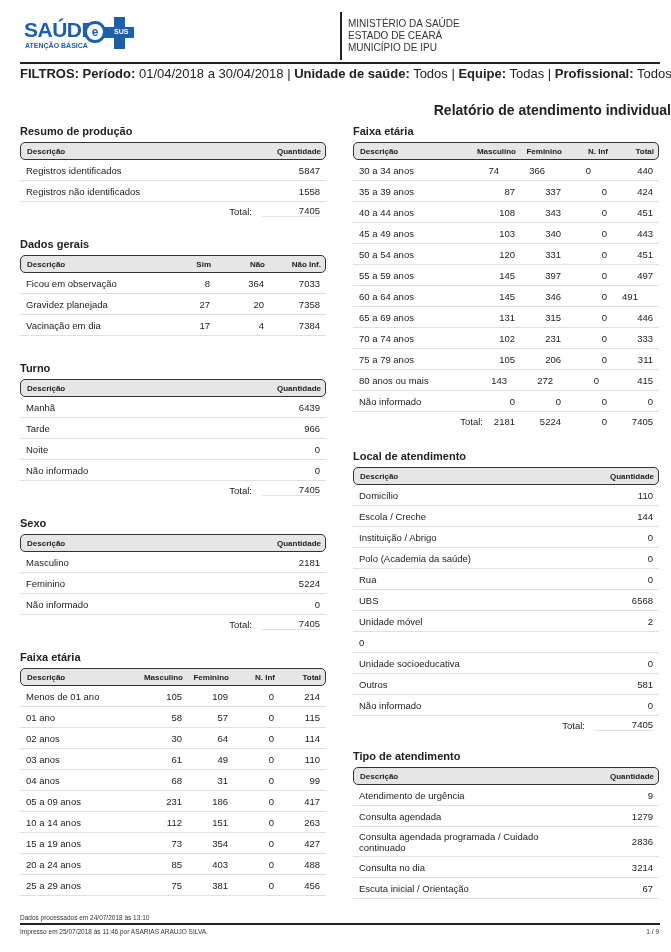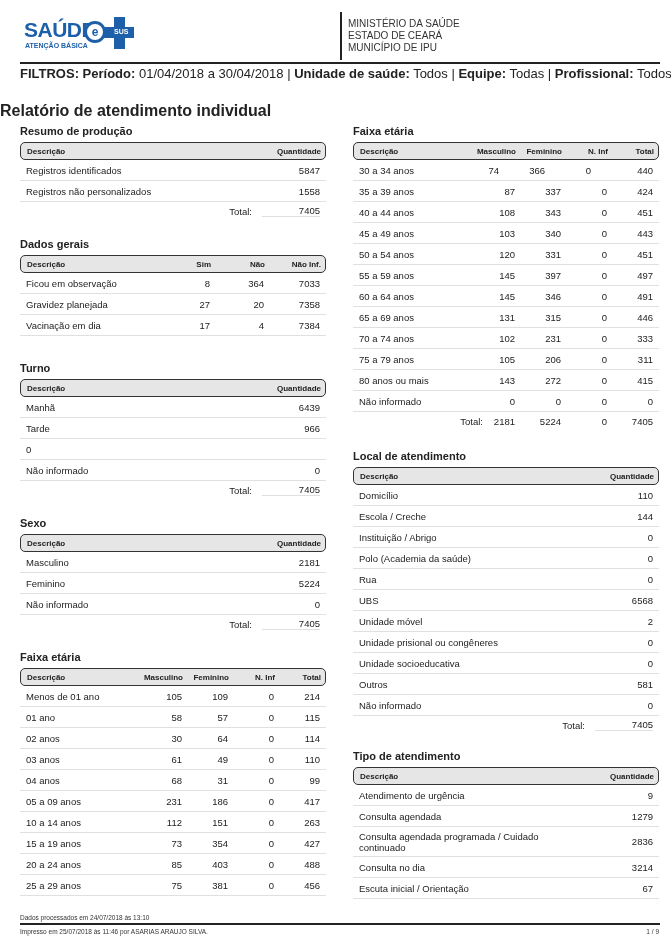--- a/index.html
+++ b/index.html
@@ -15,21 +15,21 @@
   .logo .cross .h { position: absolute; left: 0; top: 10px; width: 30px; height: 11px; background: #1d5fa8; }
   .logo .esus-e { position: absolute; left: 60px; top: 3px; width: 22px; height: 22px; border-radius: 50%; border: 3px solid #1d5fa8; background: #fff; color: #1d5fa8; font-size: 12px; font-weight: bold; text-align: center; line-height: 16px; }
   .logo .sus { position: absolute; left: 90px; top: 10px; font-size: 7px; font-weight: bold; color: #fff; }
 
   .vline { position: absolute; left: 340px; top: 12px; width: 2px; height: 48px; background: #222; }
   .ministry { position: absolute; left: 348px; top: 18px; font-size: 10px; line-height: 12px; color: #333; }
   .topline { position: absolute; left: 20px; top: 62px; width: 640px; height: 2px; background: #222; }
   .filters { position: absolute; left: 20px; top: 66px; font-size: 13px; color: #222; white-space: nowrap; }
   .filters b { font-weight: bold; }
 
-  .report-title { position: absolute; left: 0; width: 671px; top: 102px; text-align: left; font-size: 16px; font-weight: bold; }
+  .report-title { position: absolute; left: 0; width: 671px; top: 102px; text-align: right; font-size: 14px; font-weight: bold; }
 
   .section { position: absolute; width: 306px; }
   .section h2 { font-size: 11px; font-weight: bold; margin-bottom: 4px; height: 13px; }
   .thead { display: flex; height: 18px; border: 1.5px solid #333; border-radius: 5px; background: #e6e6e6; font-size: 8px; font-weight: bold; align-items: center; padding: 0 4px 0 6px; }
   .thead span { display: block; }
   .row { display: flex; height: 21px; align-items: center; border-bottom: 1px solid #e0e0e0; font-size: 9.5px; padding: 0 6px; }
   .row.tall { height: 30px; }
   .row span { display: block; }
   .total { display: flex; height: 18px; align-items: center; font-size: 9.5px; padding: 0 6px; }
   .c-desc { flex: 1; }
@@ -81,21 +81,21 @@
   <h2>Resumo de produção</h2>
   <div class="thead">
     <span class="c-desc">Descrição</span>
     <span class="c-num">Quantidade</span>
   </div>
   <div class="row">
       <span class="c-desc">Registros identificados</span>
       <span class="c-num">5847</span>
     </div>
   <div class="row">
-      <span class="c-desc">Registros não personalizados</span>
+      <span class="c-desc">Registros não identificados</span>
       <span class="c-num">1558</span>
     </div>
   <div class="total">
       <span class="lbl">Total:</span>
       <span class="val">7405</span>
     </div>
 </div>
 
 <div class="section" style="left:20px; top:238px;">
   <h2>Dados gerais</h2>
@@ -133,20 +133,21 @@
   </div>
   <div class="row">
       <span class="c-desc">Manhã</span>
       <span class="c-num">6439</span>
     </div>
   <div class="row">
       <span class="c-desc">Tarde</span>
       <span class="c-num">966</span>
     </div>
   <div class="row">
+      <span class="c-desc">Noite</span>
       <span class="c-num">0</span>
     </div>
   <div class="row">
       <span class="c-desc">Não informado</span>
       <span class="c-num">0</span>
     </div>
   <div class="total">
       <span class="lbl">Total:</span>
       <span class="val">7405</span>
     </div>
@@ -309,21 +310,21 @@
         <span class="c-num" style="width: 52px;">145</span>
         <span class="c-num" style="width: 46px;">397</span>
         <span class="c-num" style="width: 46px;">0</span>
         <span class="c-num" style="width: 46px;">497</span>
       </div>
       <div class="row">
         <span class="c-desc">60 a 64 anos</span>
         <span class="c-num" style="width: 52px;">145</span>
         <span class="c-num" style="width: 46px;">346</span>
         <span class="c-num" style="width: 46px;">0</span>
-        <span class="c-num" style="width: 46px;">491</span>
+        <span class="c-num" style="width: 46px; text-align: center;">491</span>
       </div>
       <div class="row">
         <span class="c-desc">65 a 69 anos</span>
         <span class="c-num" style="width: 52px;">131</span>
         <span class="c-num" style="width: 46px;">315</span>
         <span class="c-num" style="width: 46px;">0</span>
         <span class="c-num" style="width: 46px;">446</span>
       </div>
       <div class="row">
         <span class="c-desc">70 a 74 anos</span>
@@ -337,21 +338,21 @@
         <span class="c-num" style="width: 52px;">105</span>
         <span class="c-num" style="width: 46px;">206</span>
         <span class="c-num" style="width: 46px;">0</span>
         <span class="c-num" style="width: 46px;">311</span>
       </div>
       <div class="row">
         <span class="c-desc">80 anos ou mais</span>
         <span class="c-num" style="width: 52px;">143</span>
         <span class="c-num" style="width: 46px;">272</span>
         <span class="c-num" style="width: 46px;">0</span>
-        <span class="c-num" style="width: 46px;">415</span>
+        <span class="c-num" style="width: 46px; margin-left: 8px;">415</span>
       </div>
       <div class="row">
         <span class="c-desc">Não informado</span>
         <span class="c-num" style="width: 52px;">0</span>
         <span class="c-num" style="width: 46px;">0</span>
         <span class="c-num" style="width: 46px;">0</span>
         <span class="c-num" style="width: 46px;">0</span>
       </div>
     </div>
   <div class="total">
@@ -392,21 +393,20 @@
       </div>
       <div class="row">
         <span class="c-desc">UBS</span>
         <span class="c-num">6568</span>
       </div>
       <div class="row">
         <span class="c-desc">Unidade móvel</span>
         <span class="c-num">2</span>
       </div>
       <div class="row">
-        <span class="c-desc">Unidade prisional ou congêneres</span>
         <span class="c-num">0</span>
       </div>
       <div class="row">
         <span class="c-desc">Unidade socioeducativa</span>
         <span class="c-num">0</span>
       </div>
       <div class="row">
         <span class="c-desc">Outros</span>
         <span class="c-num">581</span>
       </div>

